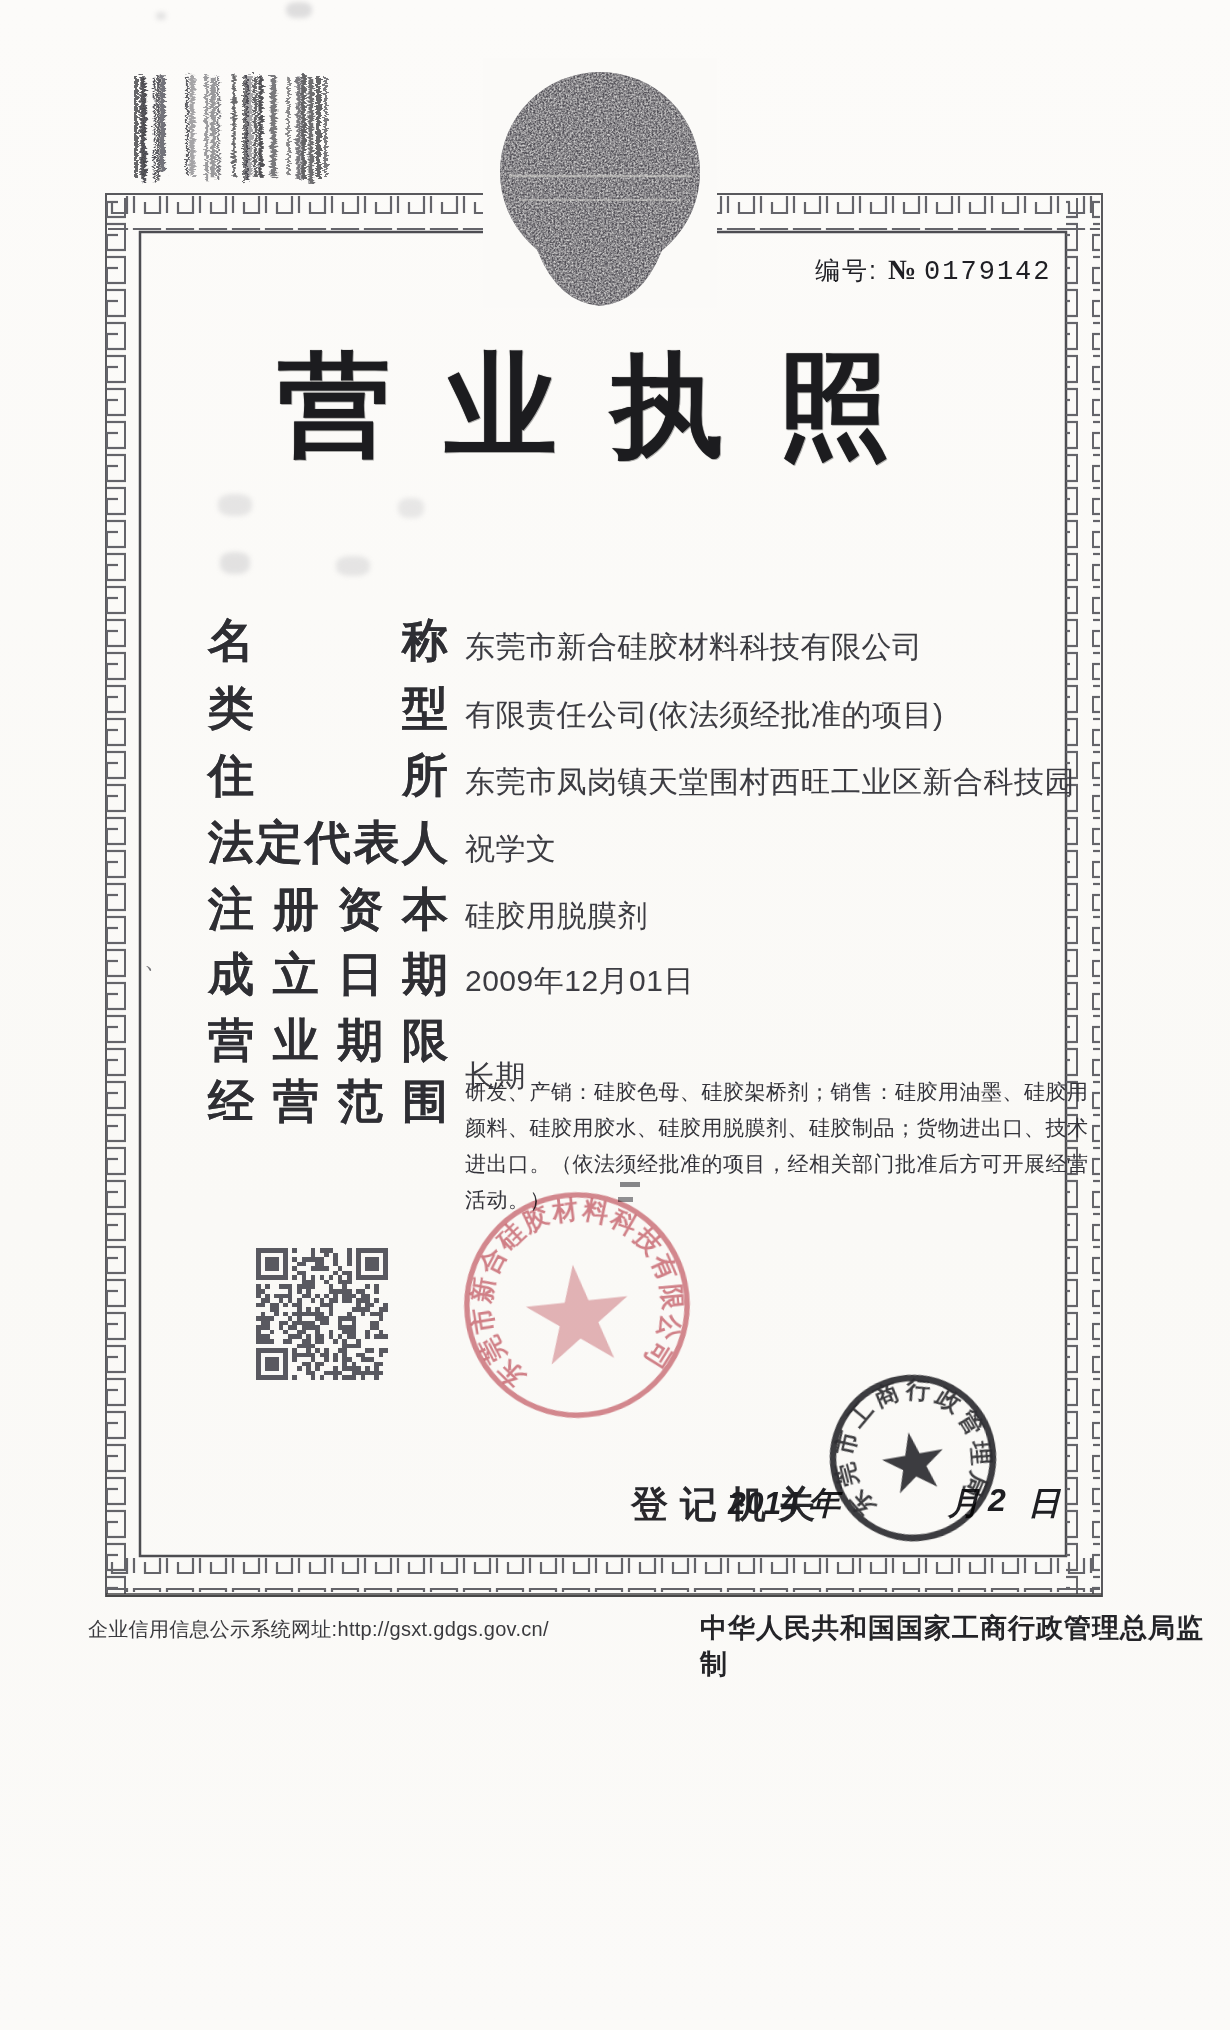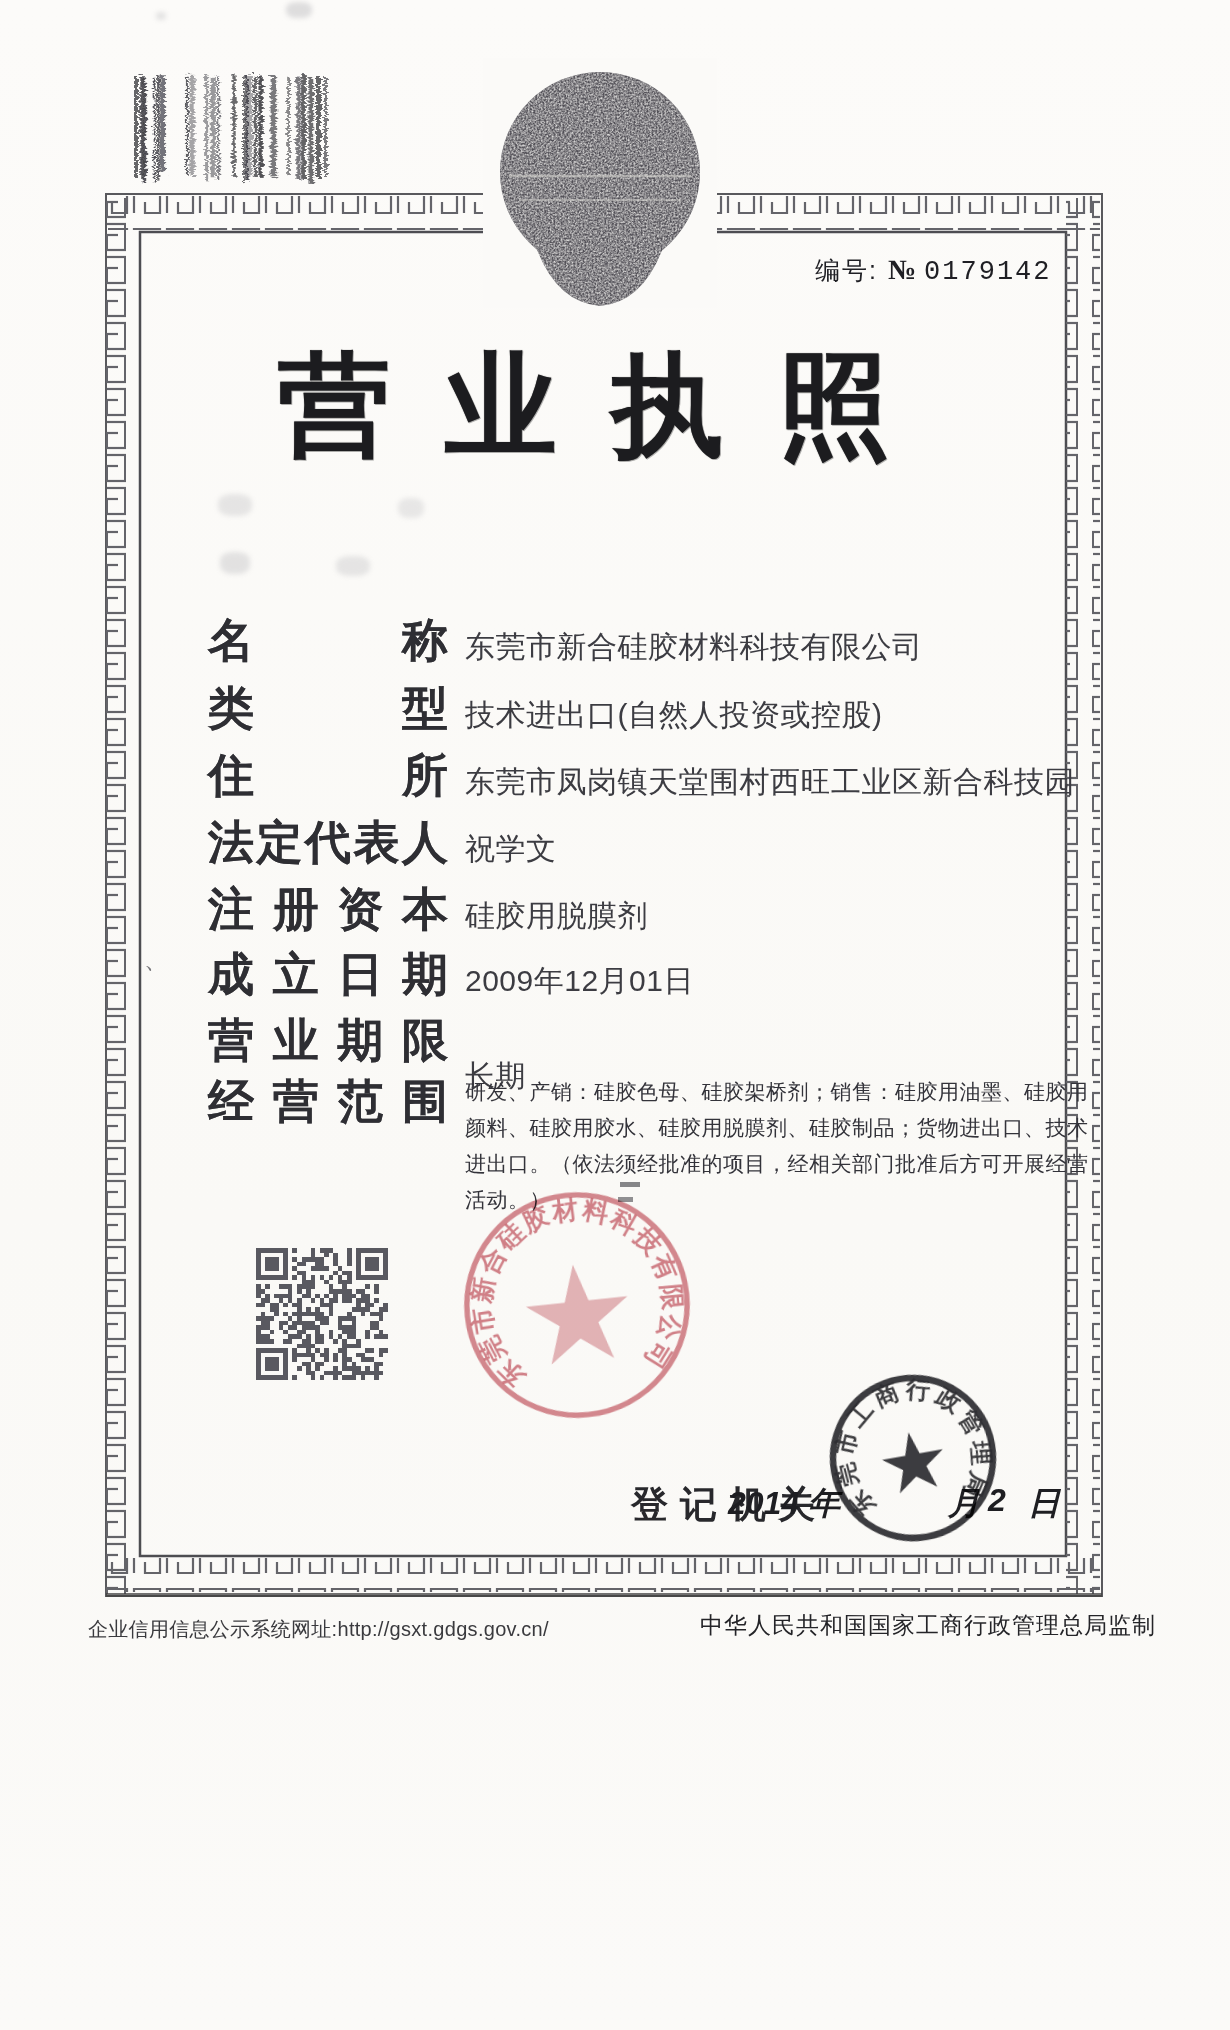--- a/index.html
+++ b/index.html
@@ -26,21 +26,21 @@
            font-size:46px;font-weight:600;color:#2e2e33;line-height:1.1;
            text-shadow:0 0 .6px rgba(50,50,55,.7);}
   .f-value{position:absolute;left:465px;font-size:30px;color:#3c3c42;white-space:nowrap;letter-spacing:.5px;}
   .f-scope{position:absolute;left:465px;width:626px;font-size:21px;letter-spacing:.5px;line-height:36px;color:#33333a;white-space:normal;}
   .qr{position:absolute;left:256px;top:1248px;opacity:.85;filter:blur(.2px);}
   .stamp-red{position:absolute;left:459px;top:1187px;mix-blend-mode:multiply;opacity:.85;filter:blur(.5px);transform:rotate(-6deg);}
   .registry{position:absolute;left:600px;top:1480px;font-size:37px;font-weight:600;letter-spacing:12px;color:#28282c;margin-left:31px;}
   .dt{position:absolute;font-size:32px;font-weight:600;color:#1e1e22;white-space:nowrap;font-style:italic;}
   .stamp-black{position:absolute;left:823px;top:1368px;mix-blend-mode:multiply;opacity:.9;filter:blur(.3px);transform:rotate(-10deg);}
   .footer-left{position:absolute;left:88px;top:1616px;font-size:20px;color:#3a3a3e;letter-spacing:.3px;}
-  .footer-right{position:absolute;left:700px;top:1610px;font-size:23px;font-weight:400;color:#242428;letter-spacing:1px;}
+  .footer-right{position:absolute;left:700px;top:1610px;font-size:27px;font-weight:700;color:#242428;letter-spacing:1px;}
   .artifact{position:absolute;background:#9a9aa0;border-radius:40%;filter:blur(2.5px);}
   .smudge{position:absolute;background:#3a3a40;filter:blur(.4px);}
   .comma{position:absolute;left:144px;top:944px;font-size:24px;color:#4a4a50;opacity:.75;}
 </style>
 </head>
 <body>
 
 <div class="sheet">
 
   <svg class="frame" width="1010" height="1416" viewBox="0 0 1010 1416">
@@ -140,21 +140,21 @@
         <span>名</span>
         <span>称</span>
       </div>
     <div class="f-value" style="top:627px">东莞市新合硅胶材料科技有限公司</div>
   </div>
   <div class="row">
     <div class="f-label" style="top:683px">
         <span>类</span>
         <span>型</span>
       </div>
-    <div class="f-value" style="top:695px">技术进出口(自然人投资或控股)</div>
+    <div class="f-value" style="top:695px">有限责任公司(依法须经批准的项目)</div>
   </div>
   <div class="row">
     <div class="f-label" style="top:750px">
         <span>住</span>
         <span>所</span>
       </div>
     <div class="f-value" style="top:762px">东莞市凤岗镇天堂围村西旺工业区新合科技园</div>
   </div>
   <div class="row">
     <div class="f-label" style="top:817px">

